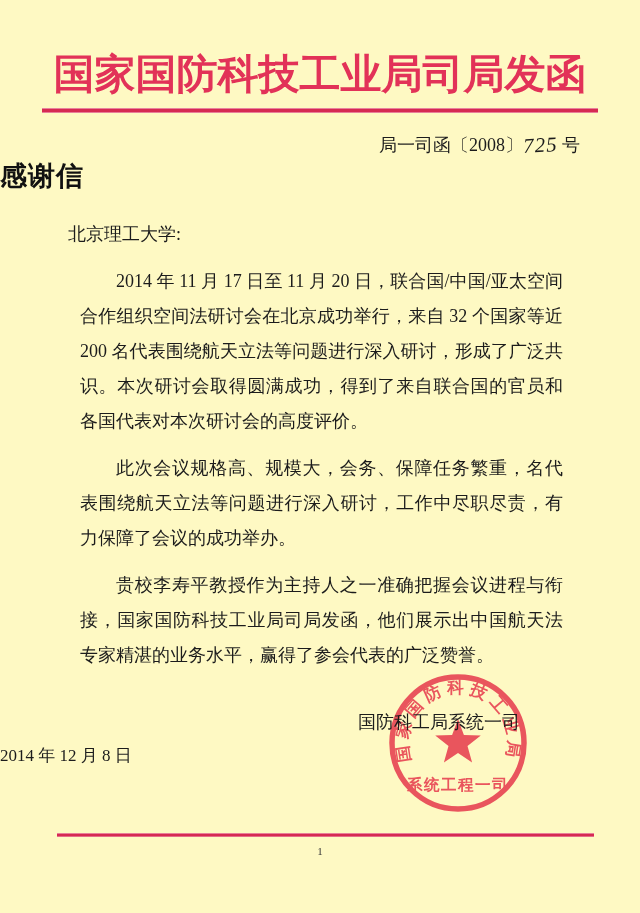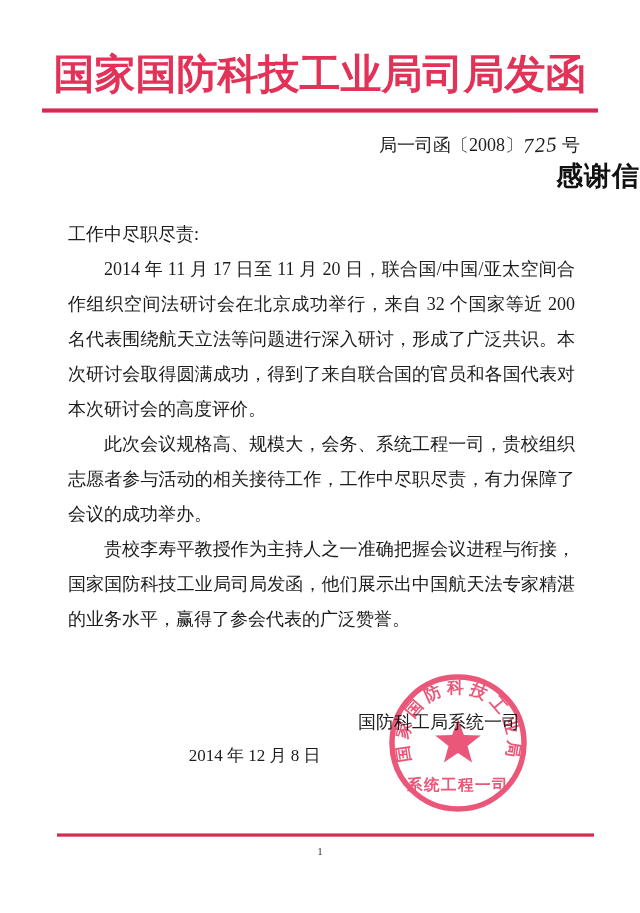--- a/index.html
+++ b/index.html
@@ -1,21 +1,21 @@
 <!DOCTYPE html>
 <html><head>
 <meta charset="utf-8">
 <style>
   html, body { margin: 0; padding: 0; background: #e9e9e9; }
   .page {
     position: relative;
     width: 640px;
     height: 913px;
     margin: 0 auto;
-    background: #ffffff;
+    background: #fef9c3;
     overflow: hidden;
     font-family: "Liberation Serif", "DejaVu Serif", serif;
     color: #1c1c1c;
   }
   .letterhead-title {
     position: absolute;
     top: 48px; left: 0; width: 100%;
     text-align: center;
     font-size: 41px;
     line-height: 52px;
@@ -39,39 +39,39 @@
   .doc-number .handwritten {
     display: inline-block;
     font-style: italic;
     font-size: 21px;
     letter-spacing: 1px;
     transform: rotate(-3deg) translateY(1px);
   }
   .letter-title {
     position: absolute;
     top: 158px; left: 0; width: 100%;
-    text-align: right;
+    text-align: left;
     font-size: 27px;
     font-weight: bold;
     letter-spacing: 1px;
     color: #111;
   }
   .letter-body {
     position: absolute;
     top: 217px; left: 68px; width: 507px;
     font-size: 18px;
     line-height: 35px;
     text-align: justify;
     color: #1c1c1c;
   }
   .letter-body .salutation { text-indent: 0; margin: 0; }
-  .letter-body p { text-indent: 2em; margin: 0; }
+  .letter-body p { text-indent: 2em; margin: 12px; }
   .signature { position: absolute; top: 705px; left: 0; width: 100%; }
   .sig-org  { text-align: right; padding-right: 120px; font-size: 18px; line-height: 34px; }
-  .sig-date { text-align: center; padding-right: 131px; font-size: 17px; line-height: 34px; }
+  .sig-date { text-align: left; padding-right: 131px; font-size: 17px; line-height: 34px; }
   .seal {
     position: absolute;
     left: 386px; top: 671px;
     width: 144px; height: 144px;
     mix-blend-mode: multiply;
     opacity: 0.92;
   }
   .rule-bottom {
     position: absolute;
     top: 833px; left: 57px; width: 537px; height: 4px;
@@ -94,23 +94,23 @@
 
   <div class="rule-top"></div>
 
   <div class="doc-number">
     <span>局一司函〔2008〕</span><span class="handwritten">725</span><span> 号</span>
   </div>
 
   <div class="letter-title">感谢信</div>
 
   <div class="letter-body">
-    <p class="salutation">工作中尽职尽责:</p>
+    <p class="salutation">北京理工大学:</p>
     <p>2014 年 11 月 17 日至 11 月 20 日，联合国/中国/亚太空间合作组织空间法研讨会在北京成功举行，来自 32 个国家等近 200 名代表围绕航天立法等问题进行深入研讨，形成了广泛共识。本次研讨会取得圆满成功，得到了来自联合国的官员和各国代表对本次研讨会的高度评价。</p>
-    <p>此次会议规格高、规模大，会务、系统工程一司，贵校组织志愿者参与活动的相关接待工作，工作中尽职尽责，有力保障了会议的成功举办。</p>
+    <p>此次会议规格高、规模大，会务、保障任务繁重，名代表围绕航天立法等问题进行深入研讨，工作中尽职尽责，有力保障了会议的成功举办。</p>
     <p>贵校李寿平教授作为主持人之一准确把握会议进程与衔接，国家国防科技工业局司局发函，他们展示出中国航天法专家精湛的业务水平，赢得了参会代表的广泛赞誉。</p>
   </div>
 
   <svg class="seal" viewBox="0 0 144 144" xmlns="http://www.w3.org/2000/svg">
     <defs>
       <path id="sealArc" d="M 26.7 93.1 A 50 50 0 1 1 117.3 93.1" fill="none"></path>
     </defs>
     <circle cx="72" cy="72" r="66" fill="none" stroke="#e9486d" stroke-width="5.5"></circle>
     <polygon points="72,48 77.9,63.9 94.8,64.6 81.5,75.1 86.1,91.4 72,82 57.9,91.4 62.5,75.1 49.2,64.6 66.1,63.9" fill="#e9486d"></polygon>
     <text font-size="16.5" font-weight="bold" fill="#e9486d" letter-spacing="5" font-family="Liberation Serif, DejaVu Serif, serif">

